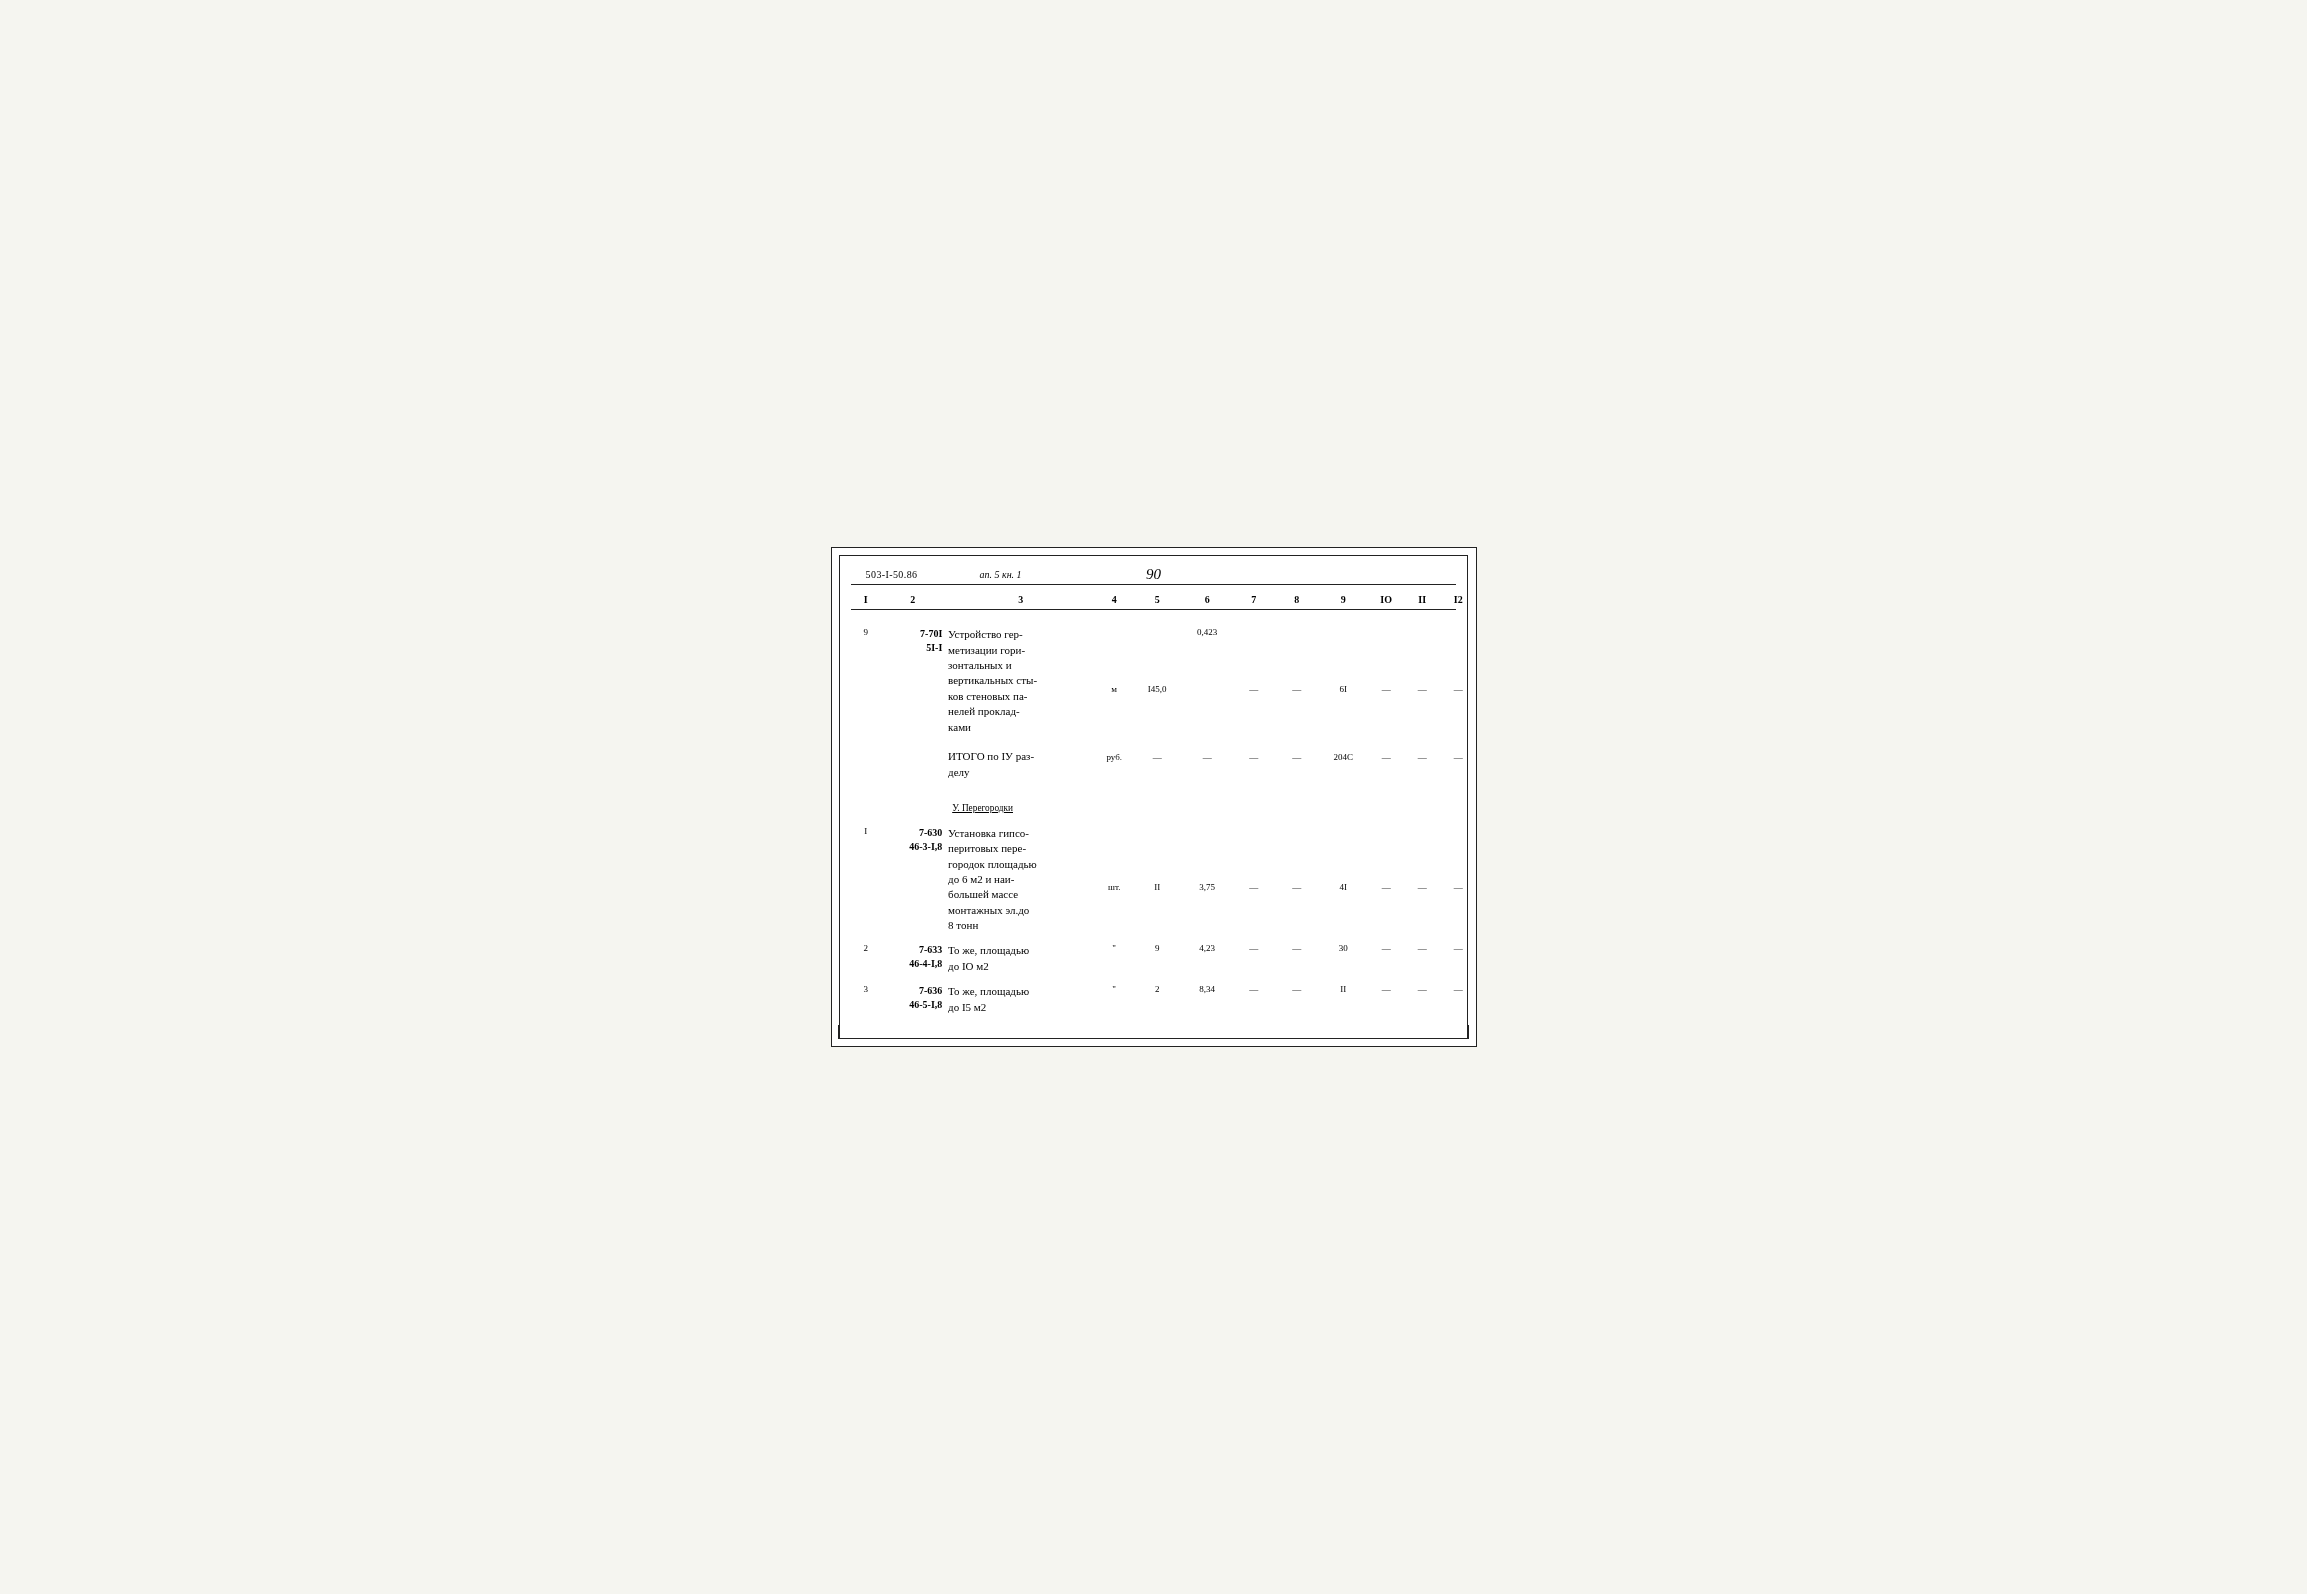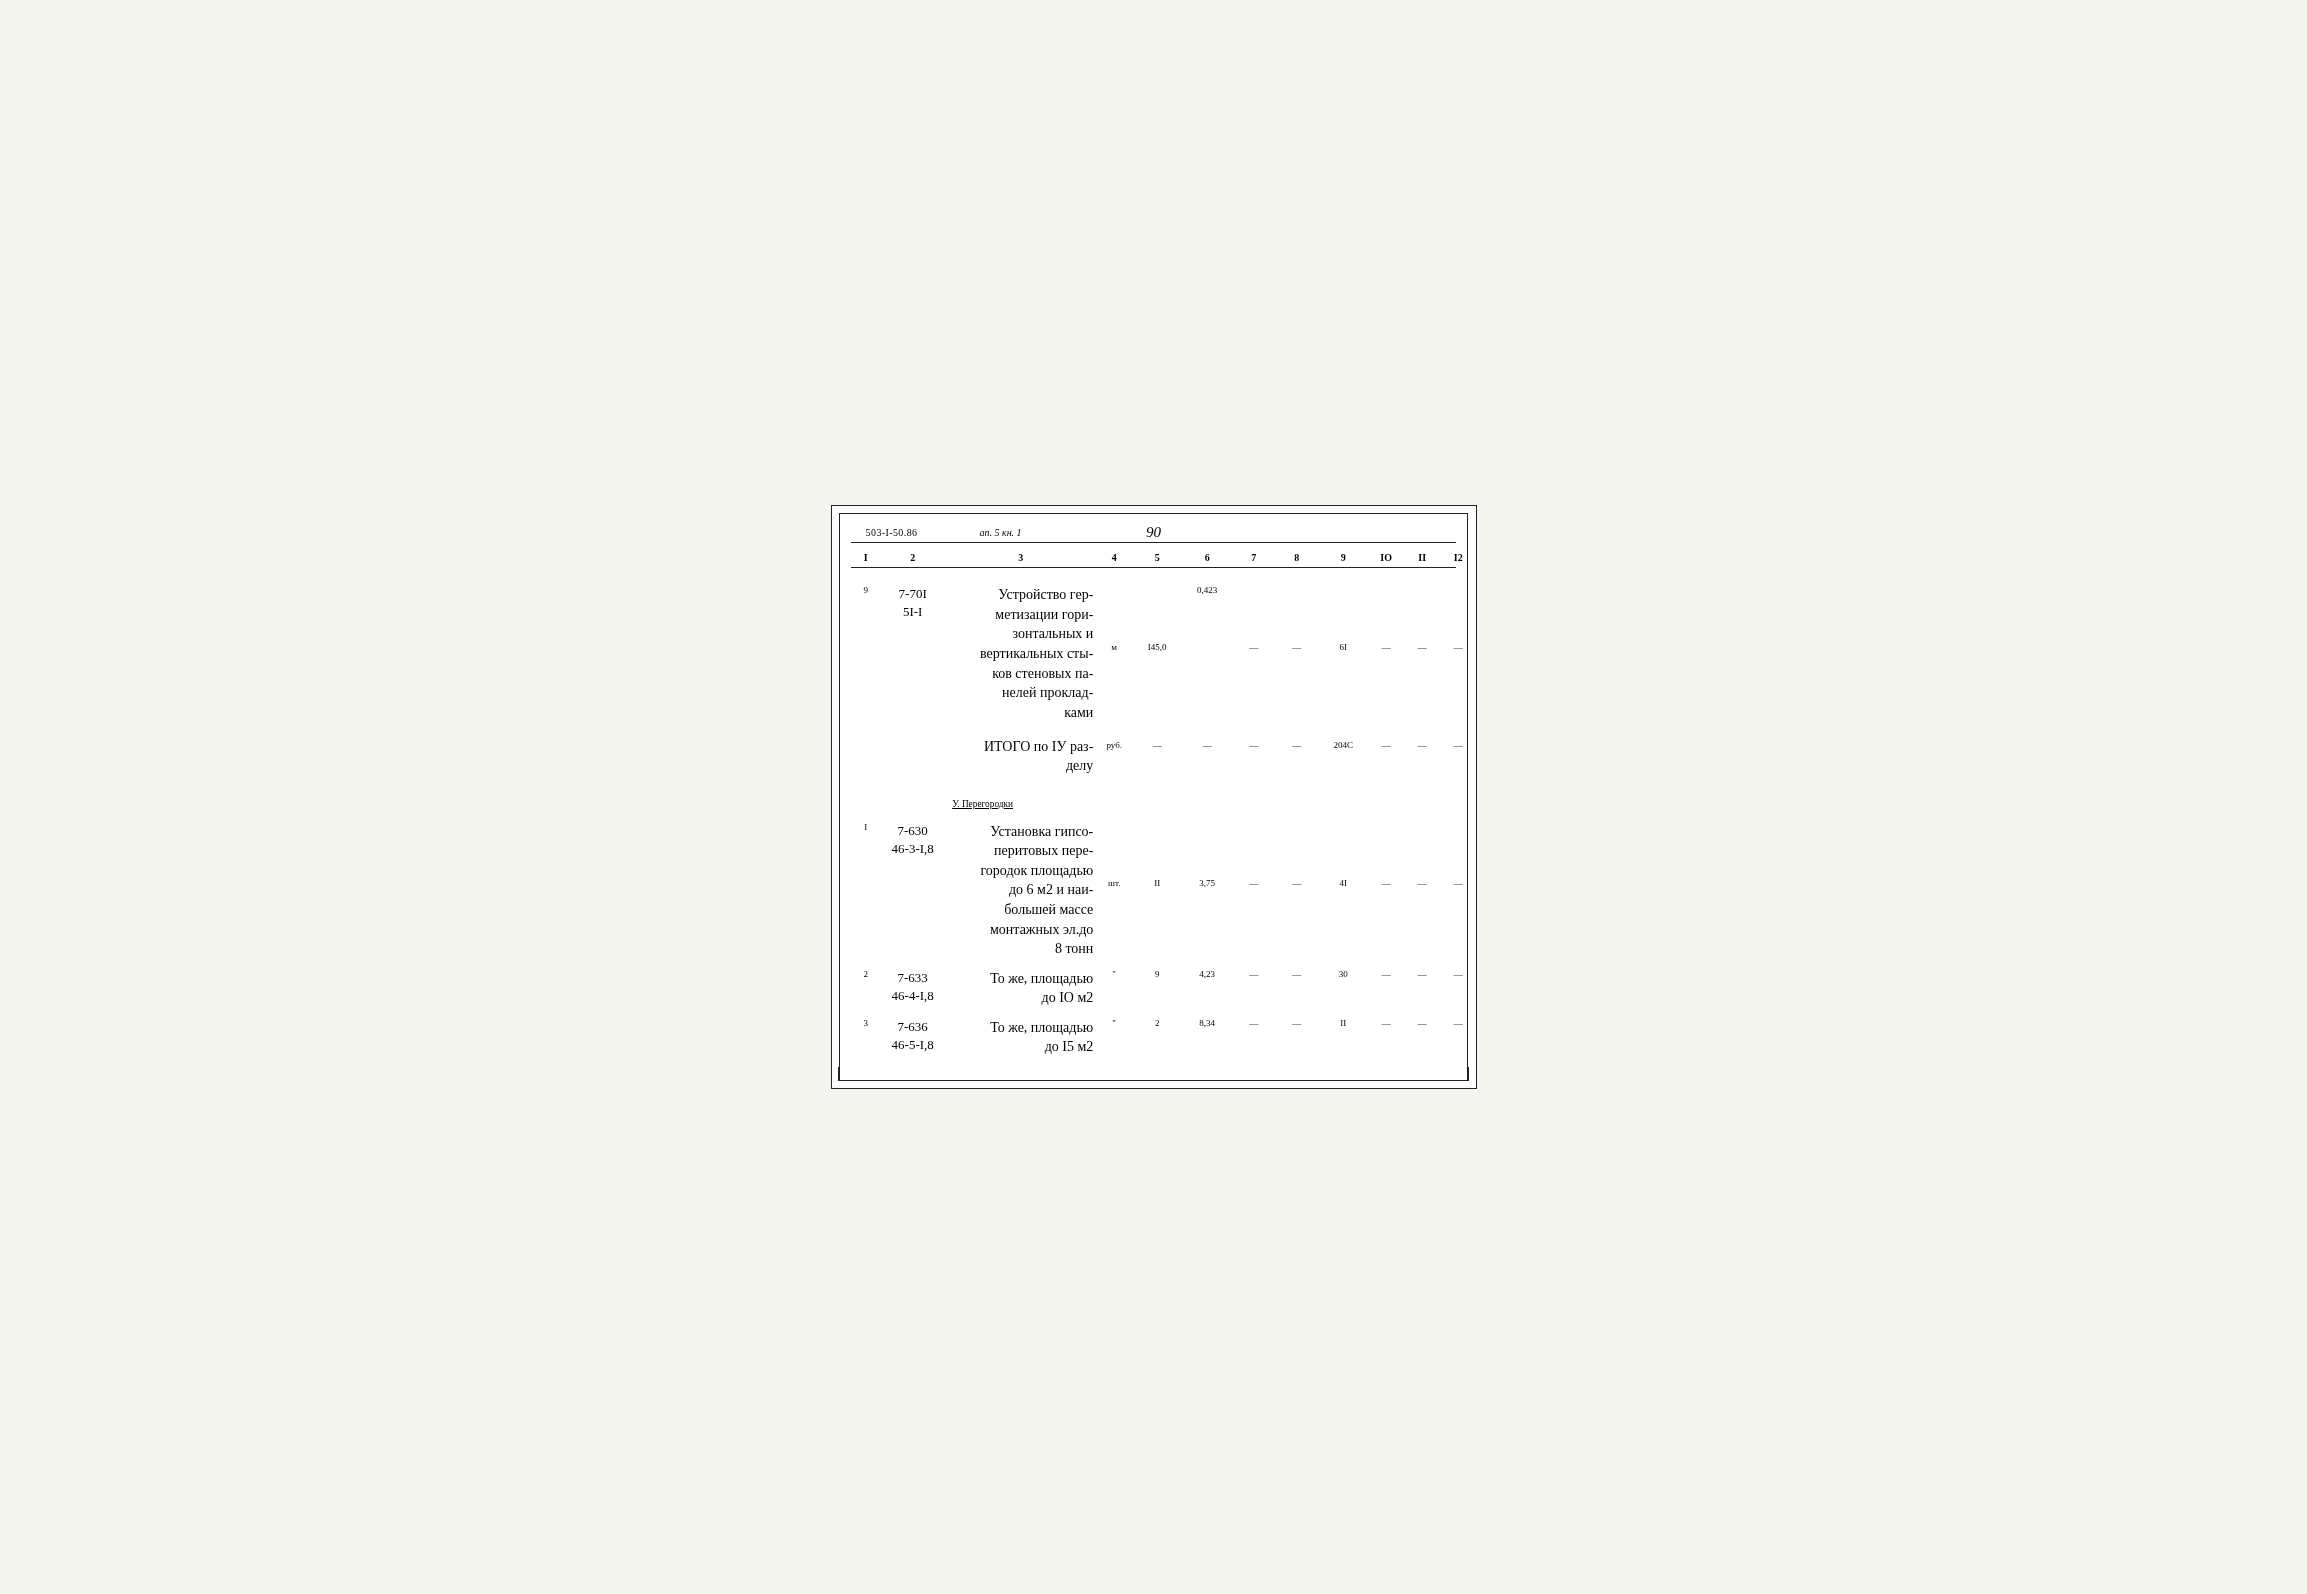--- a/index.html
+++ b/index.html
@@ -109,31 +109,32 @@
       position: absolute;
       bottom: -1.4px;
       right: -1.4px;
       border-bottom: 1.4px solid #222;
       border-right: 1.4px solid #222;
       width: 21.5px;
       height: 14.4px;
     }
 
     .multi-line-cell {
-      text-align: right;
-      font-size: 14px;
+      text-align: left;
+      font-size: 11px;
       line-height: 1.4;
       padding: 1.4px 2.9px;
     }
 
     .code-cell {
-      text-align: center;
-      font-size: 13px;
+      text-align: right;
+      font-size: 10px;
       padding: 1.4px 2.9px;
       line-height: 1.4;
+      font-weight: bold;
     }
 
     .num-cell {
       text-align: center;
       font-size: 9px;
       padding: 1.4px 2.9px;
     }
   </style>
 </head>
 <body>

